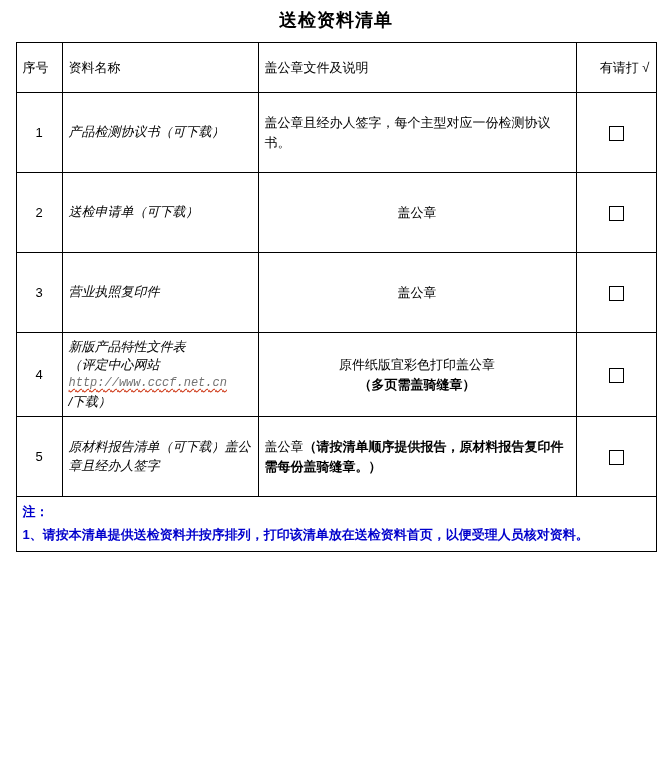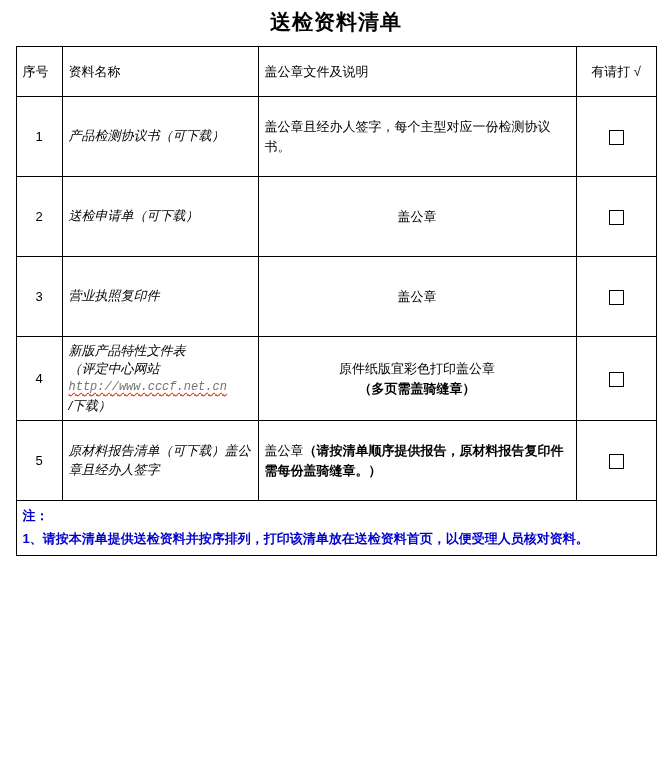--- a/index.html
+++ b/index.html
@@ -15,21 +15,21 @@
     -webkit-font-smoothing: antialiased;
   }
   .page {
     position: relative;
     width: 672px;
     height: 784px;
     box-sizing: border-box;
   }
   .doc-title {
     text-align: center;
-    font-size: 21px;
+    font-size: 18px;
     font-weight: bold;
     color: #000000;
     padding-top: 8px;
     padding-bottom: 10px;
     letter-spacing: 1px;
   }
   table.checklist {
     border-collapse: collapse;
     width: 640px;
     margin: 0 auto;
@@ -38,21 +38,21 @@
   table.checklist td, table.checklist th {
     border: 1px solid #000000;
     padding: 4px 6px;
     font-size: 13px;
     vertical-align: middle;
     box-sizing: border-box;
   }
   .col-no    { width: 46px; }
   .col-name  { width: 196px; }
   .col-desc  { width: 318px; }
-  .col-check { width: 80px; text-align: center; }
+  .col-check { width: 80px; text-align: right; }
 
   thead td {
     text-align: left;
     font-size: 13.5px;
     height: 50px;
     font-weight: normal;
   }
   tbody td {
     height: 80px;
   }

